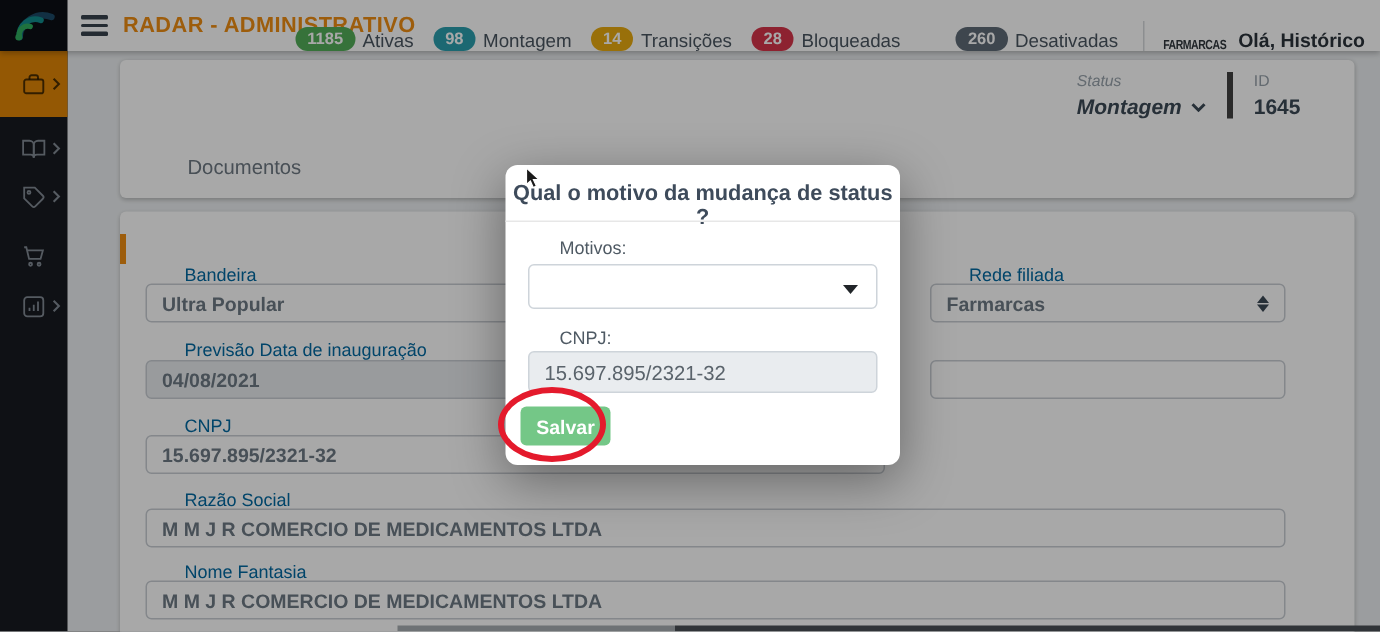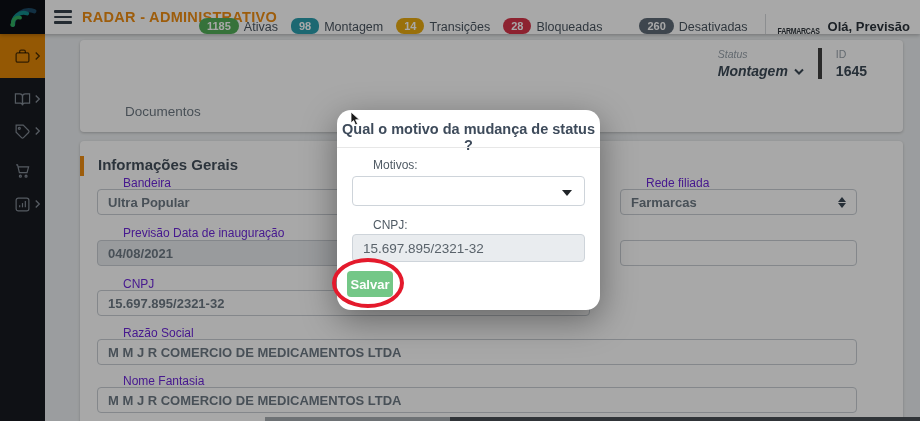--- a/index.html
+++ b/index.html
@@ -11,21 +11,21 @@
             box-shadow:0 1px 4px rgba(0,0,0,.28); z-index:3; }
   .logo-box { position:absolute; left:0; top:0; width:45px; height:34px; background:#0c0f14;
               display:flex; align-items:center; justify-content:center; }
   .hamburger { position:absolute; left:54px; top:10px; width:18px; height:14px; cursor:pointer; }
   .hamburger span { display:block; height:2.5px; background:#37424c; margin-bottom:3px; border-radius:1px; }
   .app-title { position:absolute; left:82px; top:9px; font-size:14.5px; font-weight:bold;
                letter-spacing:.3px; color:#ef8d13; }
   .topbar-right { position:absolute; right:6px; top:0; height:34px; display:flex; align-items:flex-end; }
   .pill { min-width:24px; padding:2px 8px; border-radius:10px; color:#fff; font-size:11px;
           font-weight:bold; text-align:center; margin-right:5px; }
-  .pill.b0 { background:#52ad58; } .pill.b1 { background:#2b9fae;border-radius:7px; } .pill.b2 { background:#e8ab10; }
+  .pill.b0 { background:#52ad58; } .pill.b1 { background:#2b9fae; } .pill.b2 { background:#e8ab10; }
   .pill.b3 { background:#d63449; } .pill.b4 { background:#5f6b77;margin-left:24px; }
   .pill-label { font-size:12.5px; color:#4a5560; margin-right:13px; }
   .top-divider { width:1px; height:20px; background:#d5d8db; margin:0 12px 0 4px; }
   .brand-mark { font-size:7px; font-weight:bold; letter-spacing:-.3px; color:#2f363c;
                 transform:scaleY(1.25); margin-right:8px; }
   .greeting { font-size:13px; font-weight:bold; color:#2b333b; margin-right:4px; }
 
   
   .sidebar { position:absolute; left:0; top:34px; width:45px; height:387px; background:#171a20; z-index:2; }
   .side-item { position:absolute; left:0; width:45px; height:38px; display:flex; align-items:center;
@@ -48,50 +48,50 @@
   .statusbox { position:absolute; right:22px; top:8px; display:flex; align-items:flex-start; }
   .statusbox .blk { padding:0 14px; }
   .statusbox .blk:first-child { border-right:4px solid #404040;font-style:italic; }
   .mini-label { font-size:10.5px; color:#97a1aa; margin-bottom:3px; }
   .status-value { font-size:14px; font-weight:bold; color:#3c4956; display:flex; align-items:center; gap:6px; cursor:pointer; }
   .id-value { font-size:14px; font-weight:bold; color:#3c4956; }
 
   .accent-bar { position:absolute; left:0; top:15px; width:4px; height:20px; background:#ef8d13; }
   .section-title { position:absolute; left:18px; top:15px; font-size:15px; font-weight:bold; color:#44505c; }
 
-  .f-label { position:absolute; font-size:12px; color:#6d28d9; }
+  .f-label { position:absolute; font-size:12px; color:#0369a1; }
   .f-input { position:absolute; height:26px; border:1px solid #c9ced4; border-radius:4px; background:#fff;
              font-size:13px; font-weight:bold; color:#6e7a85; padding:0 10px; width:493px; }
   .f-input.full { width:760px; }
   .f-input.half { width:237px; }
   .f-input.disabled { background:#e9ecef; }
   .selectbox { position:absolute; height:26px; border:1px solid #c9ced4; border-radius:4px; background:#fff;
                font-size:13px; font-weight:bold; color:#6e7a85; display:flex; align-items:center;
                padding:0 10px; cursor:pointer; }
   .updown { margin-left:auto; display:flex; flex-direction:column; gap:1px; }
   .updown i { width:0; height:0; border-left:4px solid transparent; border-right:4px solid transparent; }
   .updown i.up { border-bottom:5px solid #3c4956; }
   .updown i.down { border-top:5px solid #3c4956; }
 
   
   .overlay { position:absolute; inset:0; background:rgba(0,0,0,.34); z-index:10; }
   .modal { position:absolute; left:337px; top:110px; width:263px; height:200px; background:#fff;
-           border-radius:14px; box-shadow:0 10px 35px rgba(0,0,0,.4); z-index:20; }
+           border-radius:8px; box-shadow:0 10px 35px rgba(0,0,0,.4); z-index:20; }
   .modal-title { position:absolute; left:0; top:11px; width:100%; text-align:center; font-size:14.5px;
                  font-weight:bold; color:#3e4b5b; }
   .modal-divider { position:absolute; left:0; top:37px; width:100%; height:1px; background:#e7e7e7; }
   .m-label { position:absolute; left:36px; font-size:12px; color:#4f5a64; }
   .m-select { position:absolute; left:15px; top:66px; width:233px; height:30px; border:1px solid #ced4da;
               border-radius:4px; background:#fff; cursor:pointer; }
   .m-select .caret { position:absolute; right:12px; top:13px; width:0; height:0;
                      border-left:5px solid transparent; border-right:5px solid transparent;
                      border-top:6px solid #212529; }
   .m-input { position:absolute; left:15px; top:124px; width:233px; height:28px; background:#e9ecef;
              border:1px solid #ced4da; border-radius:4px; font-size:13.5px; color:#5a636b; padding:0 10px; }
-  .save-btn { position:absolute; left:10px; top:161px; width:46px; height:26px; background:#74c787;
+  .save-btn { position:absolute; left:10px; top:161px; width:60px; height:26px; background:#74c787;
               color:#fff; font-size:13px; font-weight:bold; border:none; border-radius:4px; cursor:pointer; }
 
   .annotation { position:absolute; left:332px; top:258px; width:72px; height:50px; border:4px solid #e41a2c;
                 border-radius:50%; z-index:30; }
   .cursor { position:absolute; left:350px; top:112px; z-index:40; }
 
   .bottom-strip1 { position:absolute; left:265px; top:417px; width:185px; height:4px; background:#a8adb2; z-index:4; }
   .bottom-strip2 { position:absolute; left:450px; top:417px; width:470px; height:4px; background:#4a5056; z-index:4; }
 </style>
 </head>
@@ -121,21 +121,21 @@
       <span class="pill b1">98</span>
       <span class="pill-label">Montagem</span>
       <span class="pill b2">14</span>
       <span class="pill-label">Transições</span>
       <span class="pill b3">28</span>
       <span class="pill-label">Bloqueadas</span>
       <span class="pill b4">260</span>
       <span class="pill-label">Desativadas</span>
       <span class="top-divider"></span>
       <span class="brand-mark">FARMARCAS</span>
-      <span class="greeting">Olá, Previsão</span>
+      <span class="greeting">Olá, Histórico</span>
     </div>
   </div>
 
   <div class="sidebar">
     <div class="side-item active" style="top:0;">
       <svg width="17" height="17" viewBox="0 0 24 24" fill="none" stroke="currentColor" stroke-width="1.8">
         <rect x="3" y="7" width="18" height="13" rx="2"></rect>
           <path d="M8 7V5a2 2 0 0 1 2-2h4a2 2 0 0 1 2 2v2"></path>
       </svg>
       <svg class="chev" width="7" height="9" viewBox="0 0 8 10" fill="none" stroke="currentColor" stroke-width="1.6">
@@ -195,21 +195,20 @@
       </div>
       <div class="blk">
         <div class="mini-label">ID</div>
         <div class="id-value">1645</div>
       </div>
     </div>
   </div>
 
   <div class="card card2">
     <div class="accent-bar"></div>
-    <div class="section-title">Informações Gerais</div>
 
     <div class="f-label" style="left:43px; top:35px;">Bandeira</div>
     <input class="f-input" style="left: 17px; top: 48px;" readonly="" value="Ultra Popular">
 
     <div class="f-label" style="left:566px; top:35px;">Rede filiada</div>
     <div class="selectbox" style="left:540px; top:48px; width:237px;">
       <span>Farmarcas</span>
       <span class="updown">
           <i class="up"></i>
           <i class="down"></i>

